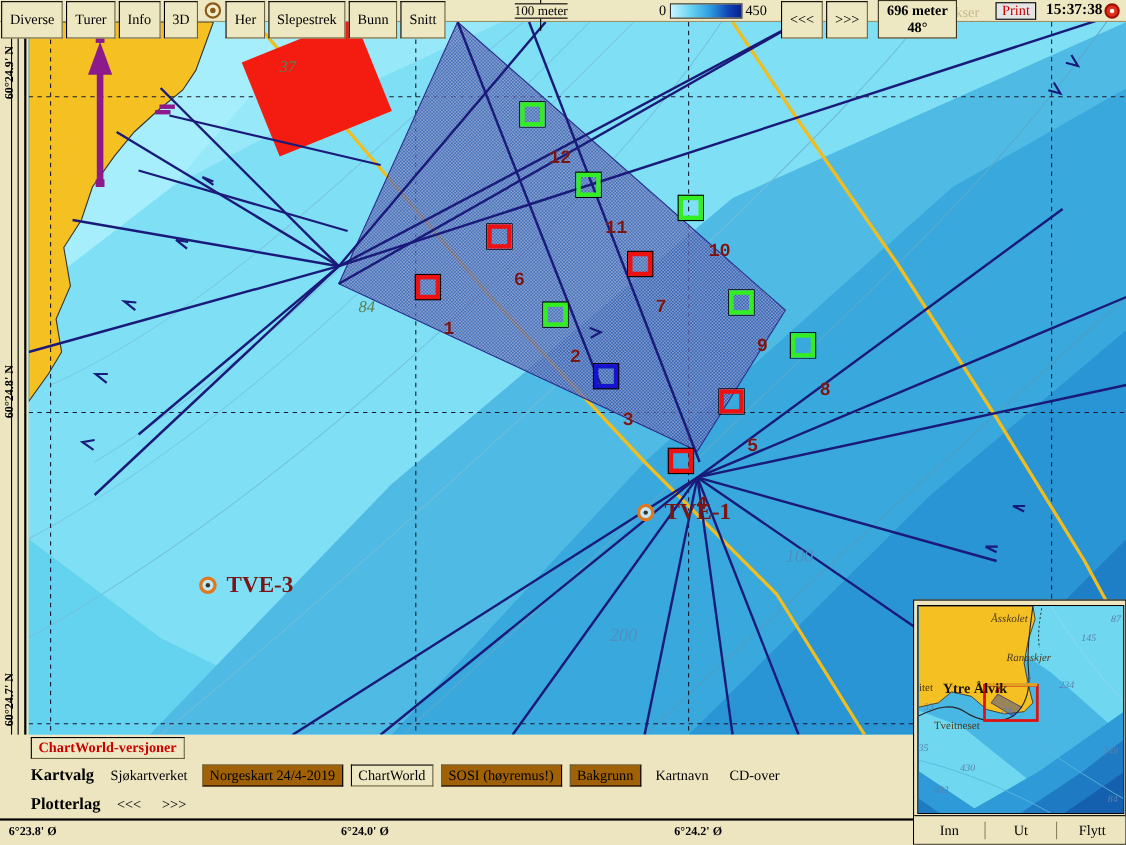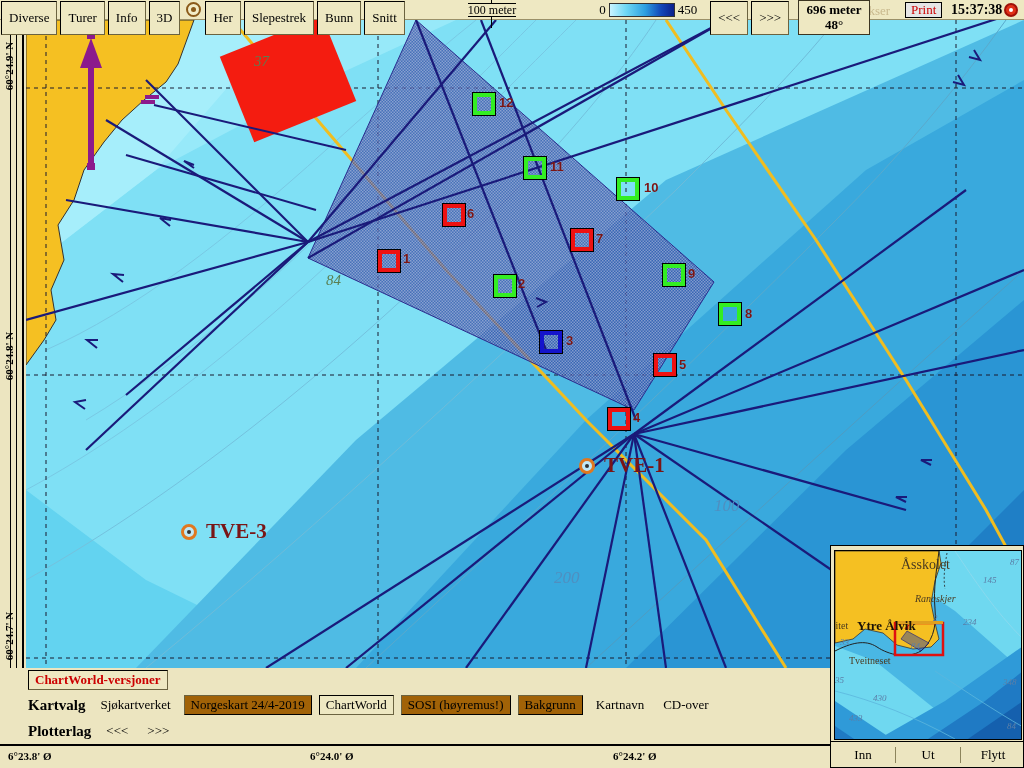--- a/index.html
+++ b/index.html
@@ -241,24 +241,25 @@
   .mk {
     position:absolute;
     width:22px;height:22px;
     border-width:4px; border-style:solid;
     background:transparent;
     box-sizing:border-box;
   }
   .mk.outline { box-shadow: 0 0 0 1px #000; }
   .mknum {
     position:absolute;
-    font-size:13px; font-weight:bold;
+    font-size:17px; font-weight:bold;
     color:#7a1515;
-    font-family:Liberation Sans, sans-serif;
+    font-family:Liberation Mono, monospace;
     text-shadow: 0 0 1px rgba(255,255,255,0.25);
+    margin-top: 40px;
   }
   .wp {
     position:absolute;
     width:16px;height:16px;border-radius:50%;
     border:3px solid #e07820;
     background:#bfe8f7;
     box-sizing:border-box;
   }
   .wp::after{
     content:"";position:absolute;left:3px;top:3px;width:4px;height:4px;
@@ -550,21 +551,21 @@
 
         <rect x="60" y="72" width="48" height="32" fill="none" stroke="#e01010" stroke-width="2.5"></rect>
         <rect x="62" y="70" width="46" height="3" fill="#e0a020"></rect>
 
         <polygon points="72,80 94,92 86,100 66,88" fill="#2b3f9e" opacity="0.45"></polygon>
         <polygon points="72,80 94,92 86,100 66,88" fill="none" stroke="#1a1a7a" stroke-width="0.6"></polygon>
         <path d="M70,78 l4,-4" stroke="#e01010" stroke-width="1.5"></path>
         <circle cx="72" cy="77" r="1.6" fill="#e01010"></circle>
       </svg>
       <div id="insetlabels">
-          <div class="inset-label" style="left: 66px; top: 6px; font-size: 14px;">Åsskolet</div>
+          <div class="inset-label" style="left: 66px; top: 6px; font-size: 10px; font-style: italic;">Åsskolet</div>
           <div class="inset-label" style="left: 80px; top: 42px; font-size: 10px; font-style: italic;">Ranaskjer</div>
           <div class="inset-label bold" style="left: 22px; top: 67px; font-size: 13px;">Ytre Ålvik</div>
           <div class="inset-label" style="left: -4px; top: 69px; font-size: 10px;">eitet</div>
           <div class="inset-label" style="left: 14px; top: 104px; font-size: 10px;">Tveitneset</div>
           <div class="inset-label inset-depth" style="left: 175px; top: 6px;">87</div>
           <div class="inset-label inset-depth" style="left: 148px; top: 24px;">145</div>
           <div class="inset-label inset-depth" style="left: 128px; top: 66px;">234</div>
           <div class="inset-label inset-depth" style="left: 98px; top: 62px;">2</div>
           <div class="inset-label inset-depth" style="left: 5px; top: 86px;">33</div>
           <div class="inset-label inset-depth" style="left: 76px; top: 90px;">84</div>

